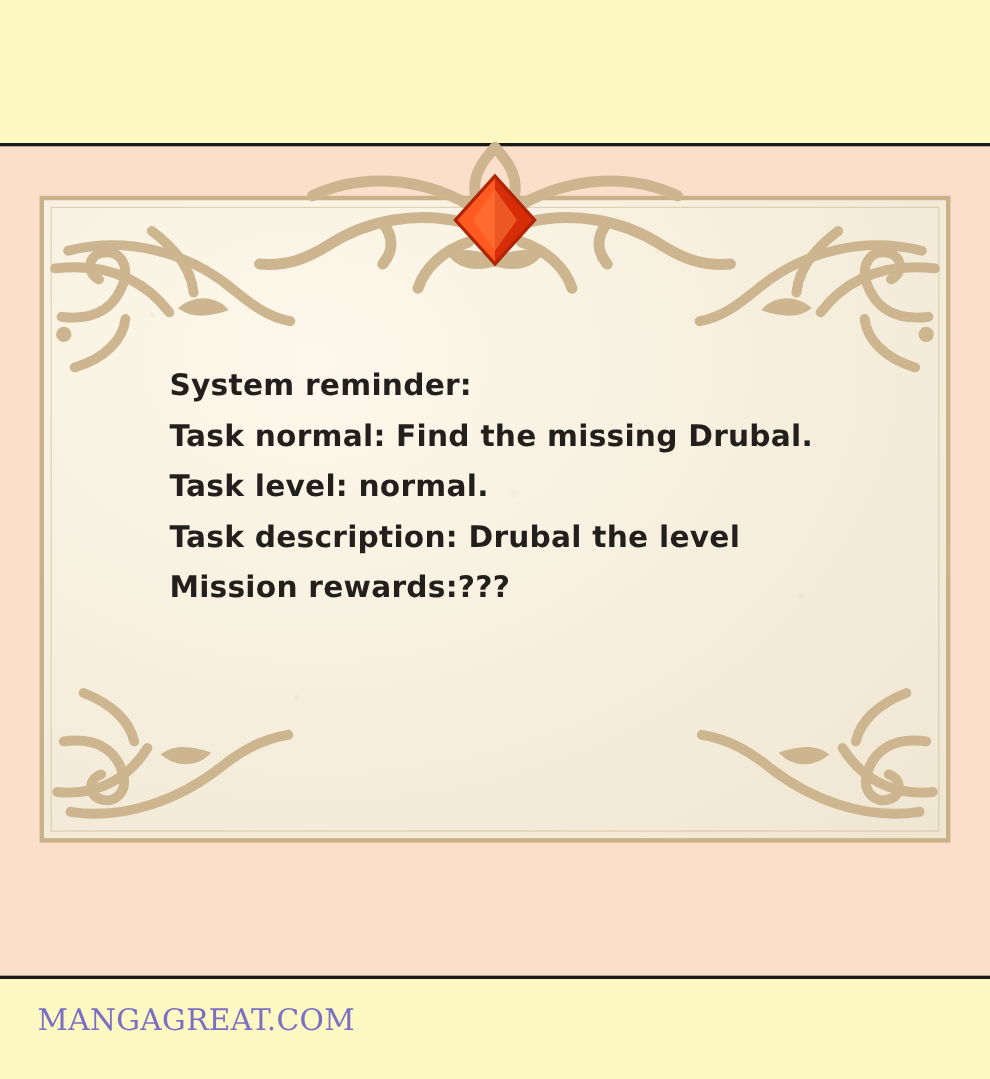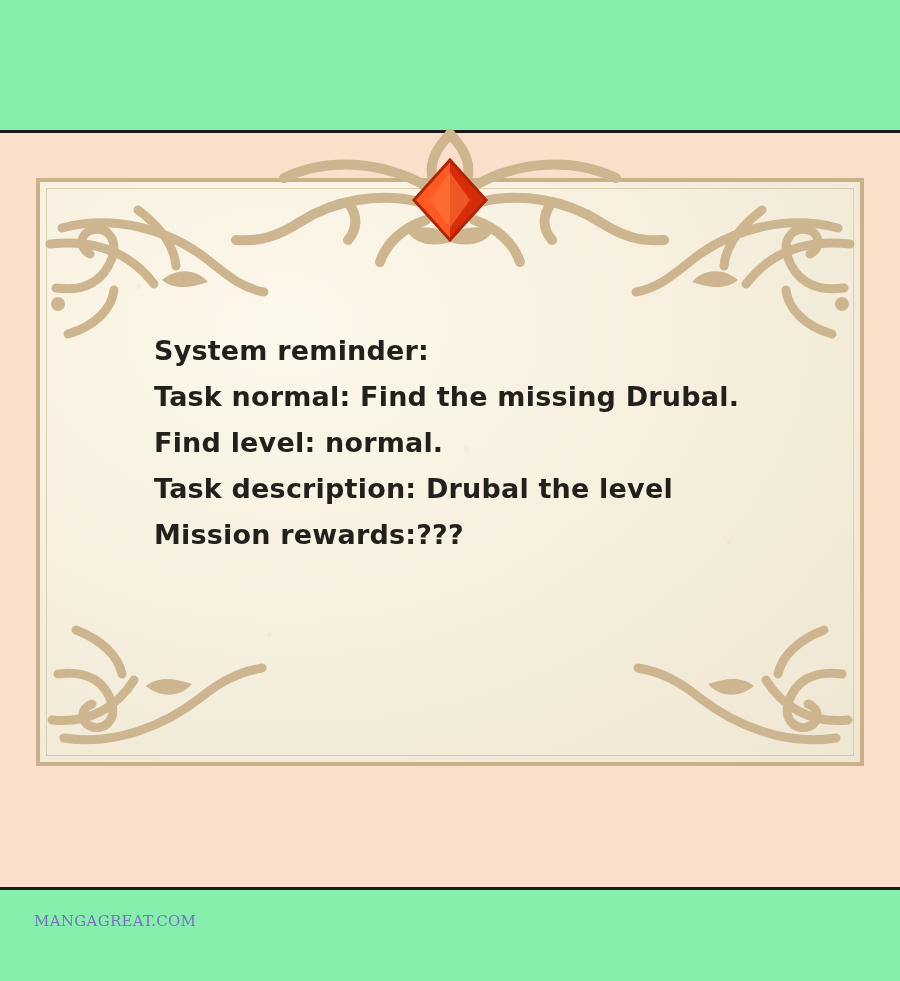--- a/index.html
+++ b/index.html
@@ -10,21 +10,21 @@
   body {
     width: 900px;
     height: 981px;
     font-family: "DejaVu Sans", sans-serif;
     overflow: hidden;
   }
   .page {
     position: relative;
     width: 900px;
     height: 981px;
-    background: #86efac;
+    background: #fef9c3;
   }
 
   
   .panel-band {
     position: absolute;
     left: 0;
     top: 130px;
     width: 900px;
     height: 760px;
     background: #fae0cb;
@@ -102,21 +102,21 @@
     letter-spacing: .2px;
   }
   .text-block .line { white-space: pre-wrap; }
 
   
   .watermark {
     position: absolute;
     left: 34px;
     top: 912px;
     font-family: "DejaVu Serif", serif;
-    font-size: 15px;
+    font-size: 27px;
     color: #7b6fc4;
     letter-spacing: .3px;
   }
 </style>
 </head>
 <body>
 
 <div class="page">
 
   <div class="panel-band"></div>
@@ -207,20 +207,20 @@
           <path d="M220 44 L 220 124 L 184 84 Z" fill="#ff5a22"></path>
           <path d="M220 56 L 240 84 L 220 112 L 200 84 Z" fill="#ff7a3a" opacity=".55"></path>
           <path d="M220 44 L 256 84 L 220 124 L 184 84 Z" fill="none" stroke="#b02506" stroke-width="3"></path>
         </g>
       </svg>
     </div>
 
     <div class="text-block">
       <div class="line">System reminder:</div>
       <div class="line">Task normal: Find the missing Drubal.</div>
-      <div class="line">Find level: normal.</div>
+      <div class="line">Task level: normal.</div>
       <div class="line">Task description: Drubal the level</div>
       <div class="line">Mission rewards:???</div>
     </div>
   </div>
 
   <div class="watermark">MANGAGREAT.COM</div>
 </div>
 
 </body></html>

